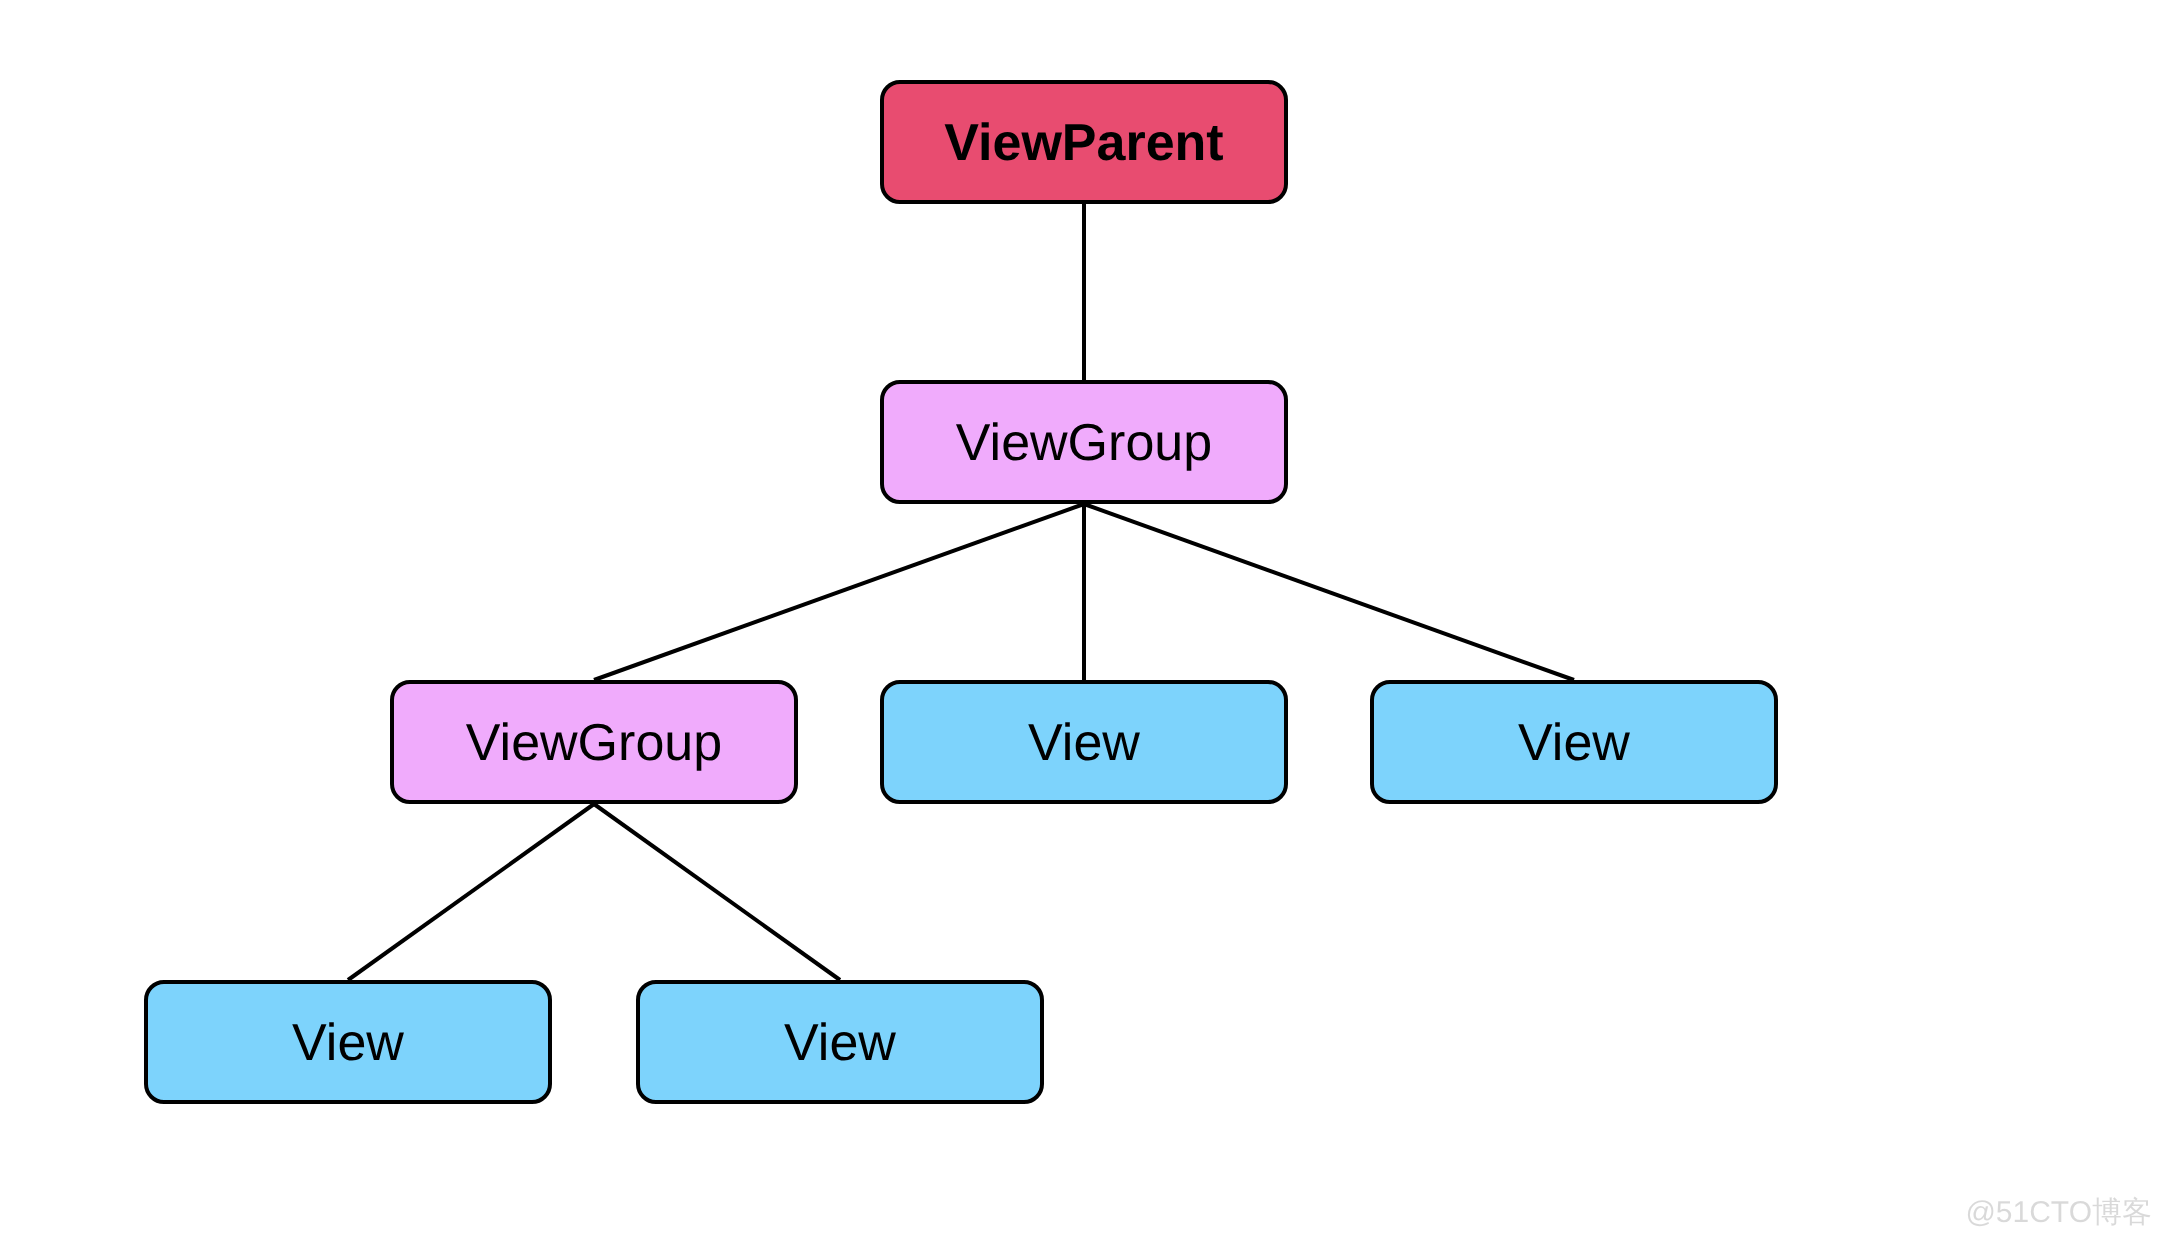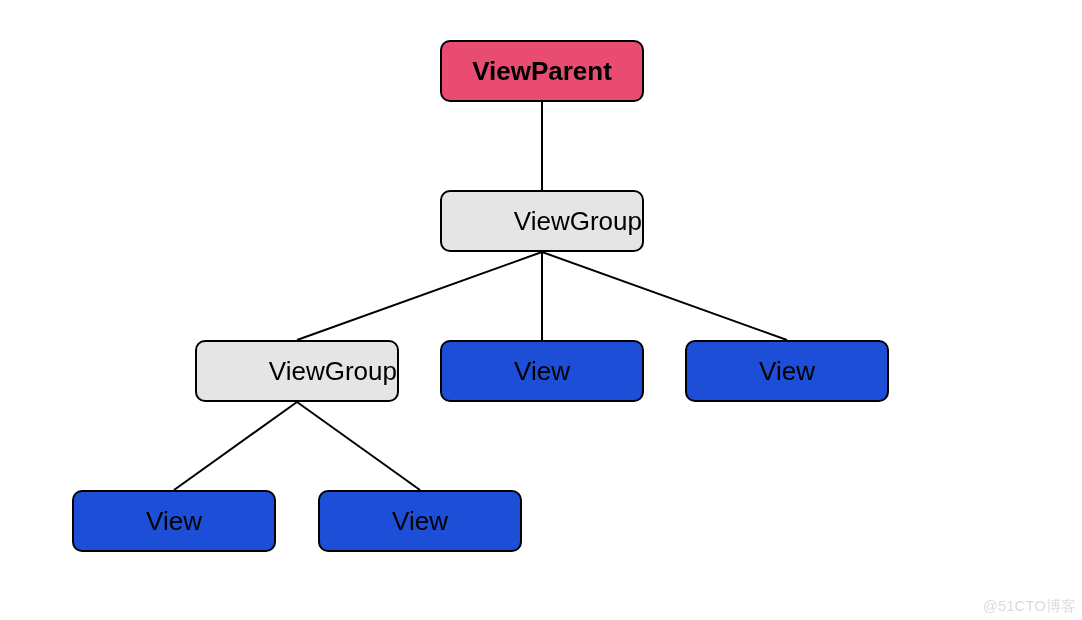--- a/index.html
+++ b/index.html
@@ -17,22 +17,22 @@
     border: 2.5px solid #000;
     border-radius: 10px;
     display: flex;
     align-items: center;
     justify-content: center;
     font-size: 26px;
     color: #000;
     box-sizing: border-box;
   }
   .pink   { background: #e84c70; }
-  .orange { background: #e5e5e5; justify-content: flex-end; }
-  .teal   { background: #1d4ed8; }
+  .orange { background: #f0abfc; }
+  .teal   { background: #7dd3fc; }
   svg.connectors {
     position: absolute;
     left: 0;
     top: 0;
     width: 1082px;
     height: 620px;
     pointer-events: none;
   }
   svg.connectors line {
     stroke: #000;

